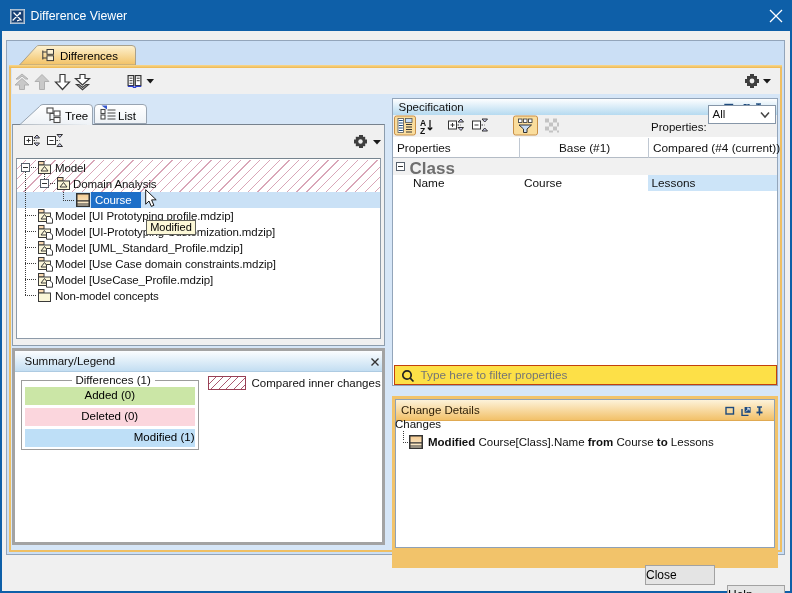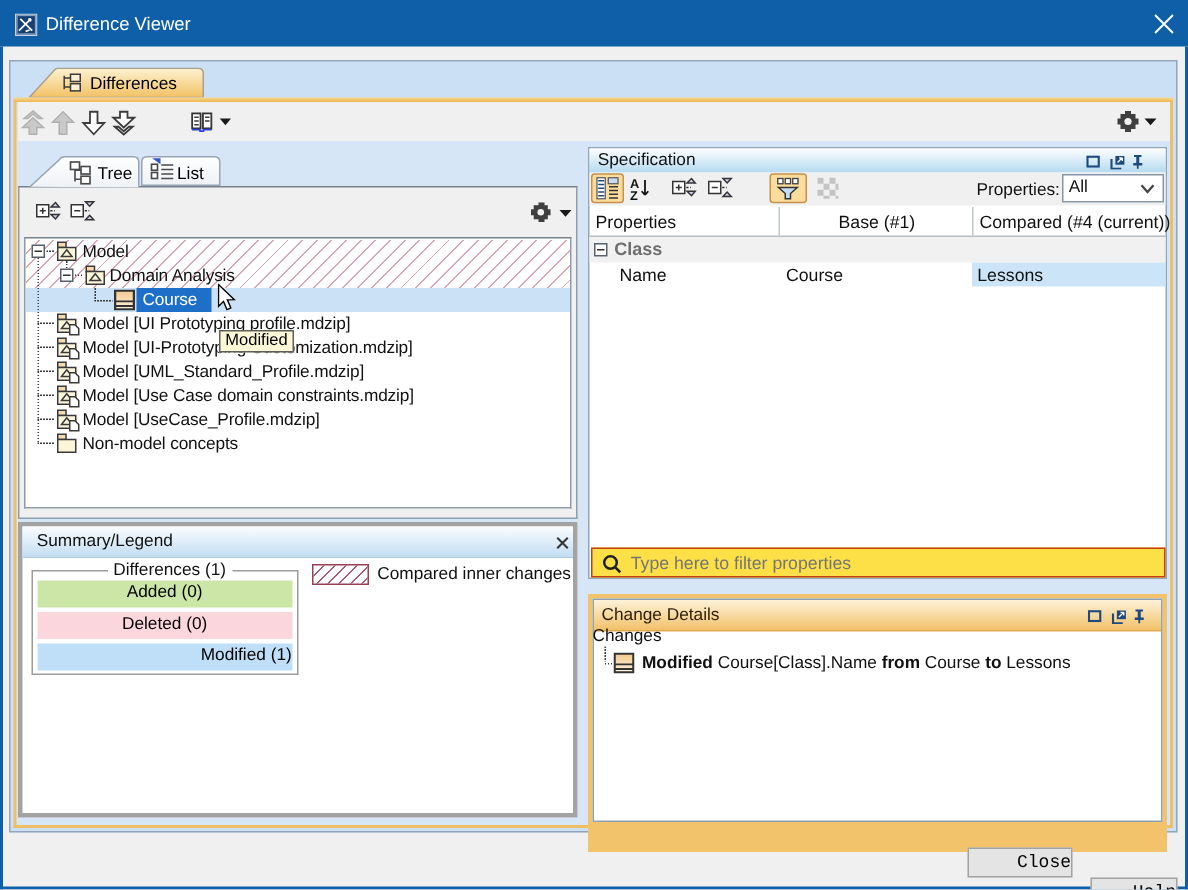--- a/index.html
+++ b/index.html
@@ -29,21 +29,21 @@
 
 
 #specpanel { left:392px; top:98px; width:386px; height:288px; border:1px solid #93a5ba; background:#fff;padding-left:12px; }
 #specheader { left:0; top:0; width:100%; height:16px; background:linear-gradient(#fdfeff,#b5daf0); }
 #spectoolbar { left:0; top:16px; width:100%; height:22px; background:#f0f0f0; }
 #changepanel { left:392px; top:396px; width:386px; height:172px; background:#f2c36a; }
 #changeinner { left:3px; top:3px; width:380px; height:149px; border:1px solid #8fa1b5; background:#fff; }
 #changeheader { left:0; top:0; width:100%; height:21px; background:linear-gradient(#fdf3da,#f2c169); border-bottom:1px solid #e0aa52; }
 
 
-.btn { background:#e4e4e4; border:1px solid #a2a2a2; font-size:12px; color:#000; text-align:right;font-family:Liberation Mono, monospace; }
+.btn { background:#e4e4e4; border:1px solid #a2a2a2; font-size:12px; color:#000; text-align:left; }
 #btnclose { left:645px; top:565px; width:70px; height:20px; line-height:18px; }
 #btnhelp { left:727px; top:565px; width:58px; height:20px; line-height:18px;margin-top:20px; }
 
 
 .t12 { font-size:11.5px; color:#111; white-space:nowrap; }
 .t125 { font-size:11.8px; color:#111; white-space:nowrap; }
 
 
 .trow { position:absolute; left:0; width:100%; height:16px; }
 .tlabel { position:absolute; letter-spacing:-0.1px; font-size:11.5px; color:#111; top:0; line-height:16px; white-space:nowrap; }
@@ -360,36 +360,36 @@
         <rect x="8" y="0" width="4" height="4"></rect>
       <rect x="4" y="4" width="4" height="4"></rect>
         <rect x="12" y="4" width="2" height="4"></rect>
       <rect x="0" y="8" width="4" height="4"></rect>
         <rect x="8" y="8" width="4" height="4"></rect>
       <rect x="4" y="12" width="4" height="2"></rect>
         <rect x="12" y="12" width="2" height="2"></rect>
     </g>
   </svg>
   <div class="abs t12" style="left:258px;top:20.5px;line-height:14px">Properties:</div>
-  <div class="abs" style="left:314.5px;top:17px;width:68px;height:19px;background:#fff;border:1px solid #8696a8;">
+  <div class="abs" style="left:314.5px;top:6px;width:68px;height:19px;background:#fff;border:1px solid #8696a8;">
     <span class="abs t12" style="left:4px;top:1.5px">All</span>
     <svg class="abs" style="left:50px;top:5px" width="12" height="8" viewBox="0 0 12 8">
         <path d="M2 1.5 L6 6 L10 1.5" fill="none" stroke="#444" stroke-width="1.5"></path>
       </svg>
   </div>
   <div class="abs" style="left:0;top:38.5px;width:384px;height:20px;border-bottom:1px solid #b4bcc6;">
     <div class="abs" style="left:125.5px;top:0;width:1px;height:20px;background:#c0c8d2"></div>
     <div class="abs" style="left:255px;top:0;width:1px;height:20px;background:#c0c8d2"></div>
     <span class="abs t125" style="left:4px;top:3px">Properties</span>
     <span class="abs t125" style="left:166px;top:3px">Base (#1)</span>
     <span class="abs t125" style="left:260px;top:3px">Compared (#4 (current))</span>
   </div>
   <div class="abs" style="left:0;top:58.5px;width:384px;height:17px;background:#f1f1f1;">
     <div class="expbox" style="left:3px;top:4.5px"></div>
-    <span class="abs" style="left:16.5px;top:1.5px;font-size:12px;font-weight:bold;color:#6e6e6e">Class</span>
+    <span class="abs" style="left:16.5px;top:1.5px;font-size:17px;font-weight:bold;color:#6e6e6e">Class</span>
   </div>
   <div class="abs" style="left:0;top:75.5px;width:384px;height:16px;">
     <div class="abs" style="left:255px;top:0;width:129px;height:16px;background:#cce4f8"></div>
     <span class="abs t125" style="left:20px;top:1px">Name</span>
     <span class="abs t125" style="left:131px;top:1px">Course</span>
     <span class="abs t125" style="left:258.5px;top:1px">Lessons</span>
   </div>
   <div class="abs" style="left:0.5px;top:265.5px;width:383px;height:20.5px;border:1px solid #c2410c;background:#fde047;">
     <svg class="abs" style="left:6px;top:3px" width="14" height="14" viewBox="0 0 14 14">
         <circle cx="6" cy="6" r="4.2" fill="none" stroke="#222" stroke-width="1.7"></circle>

